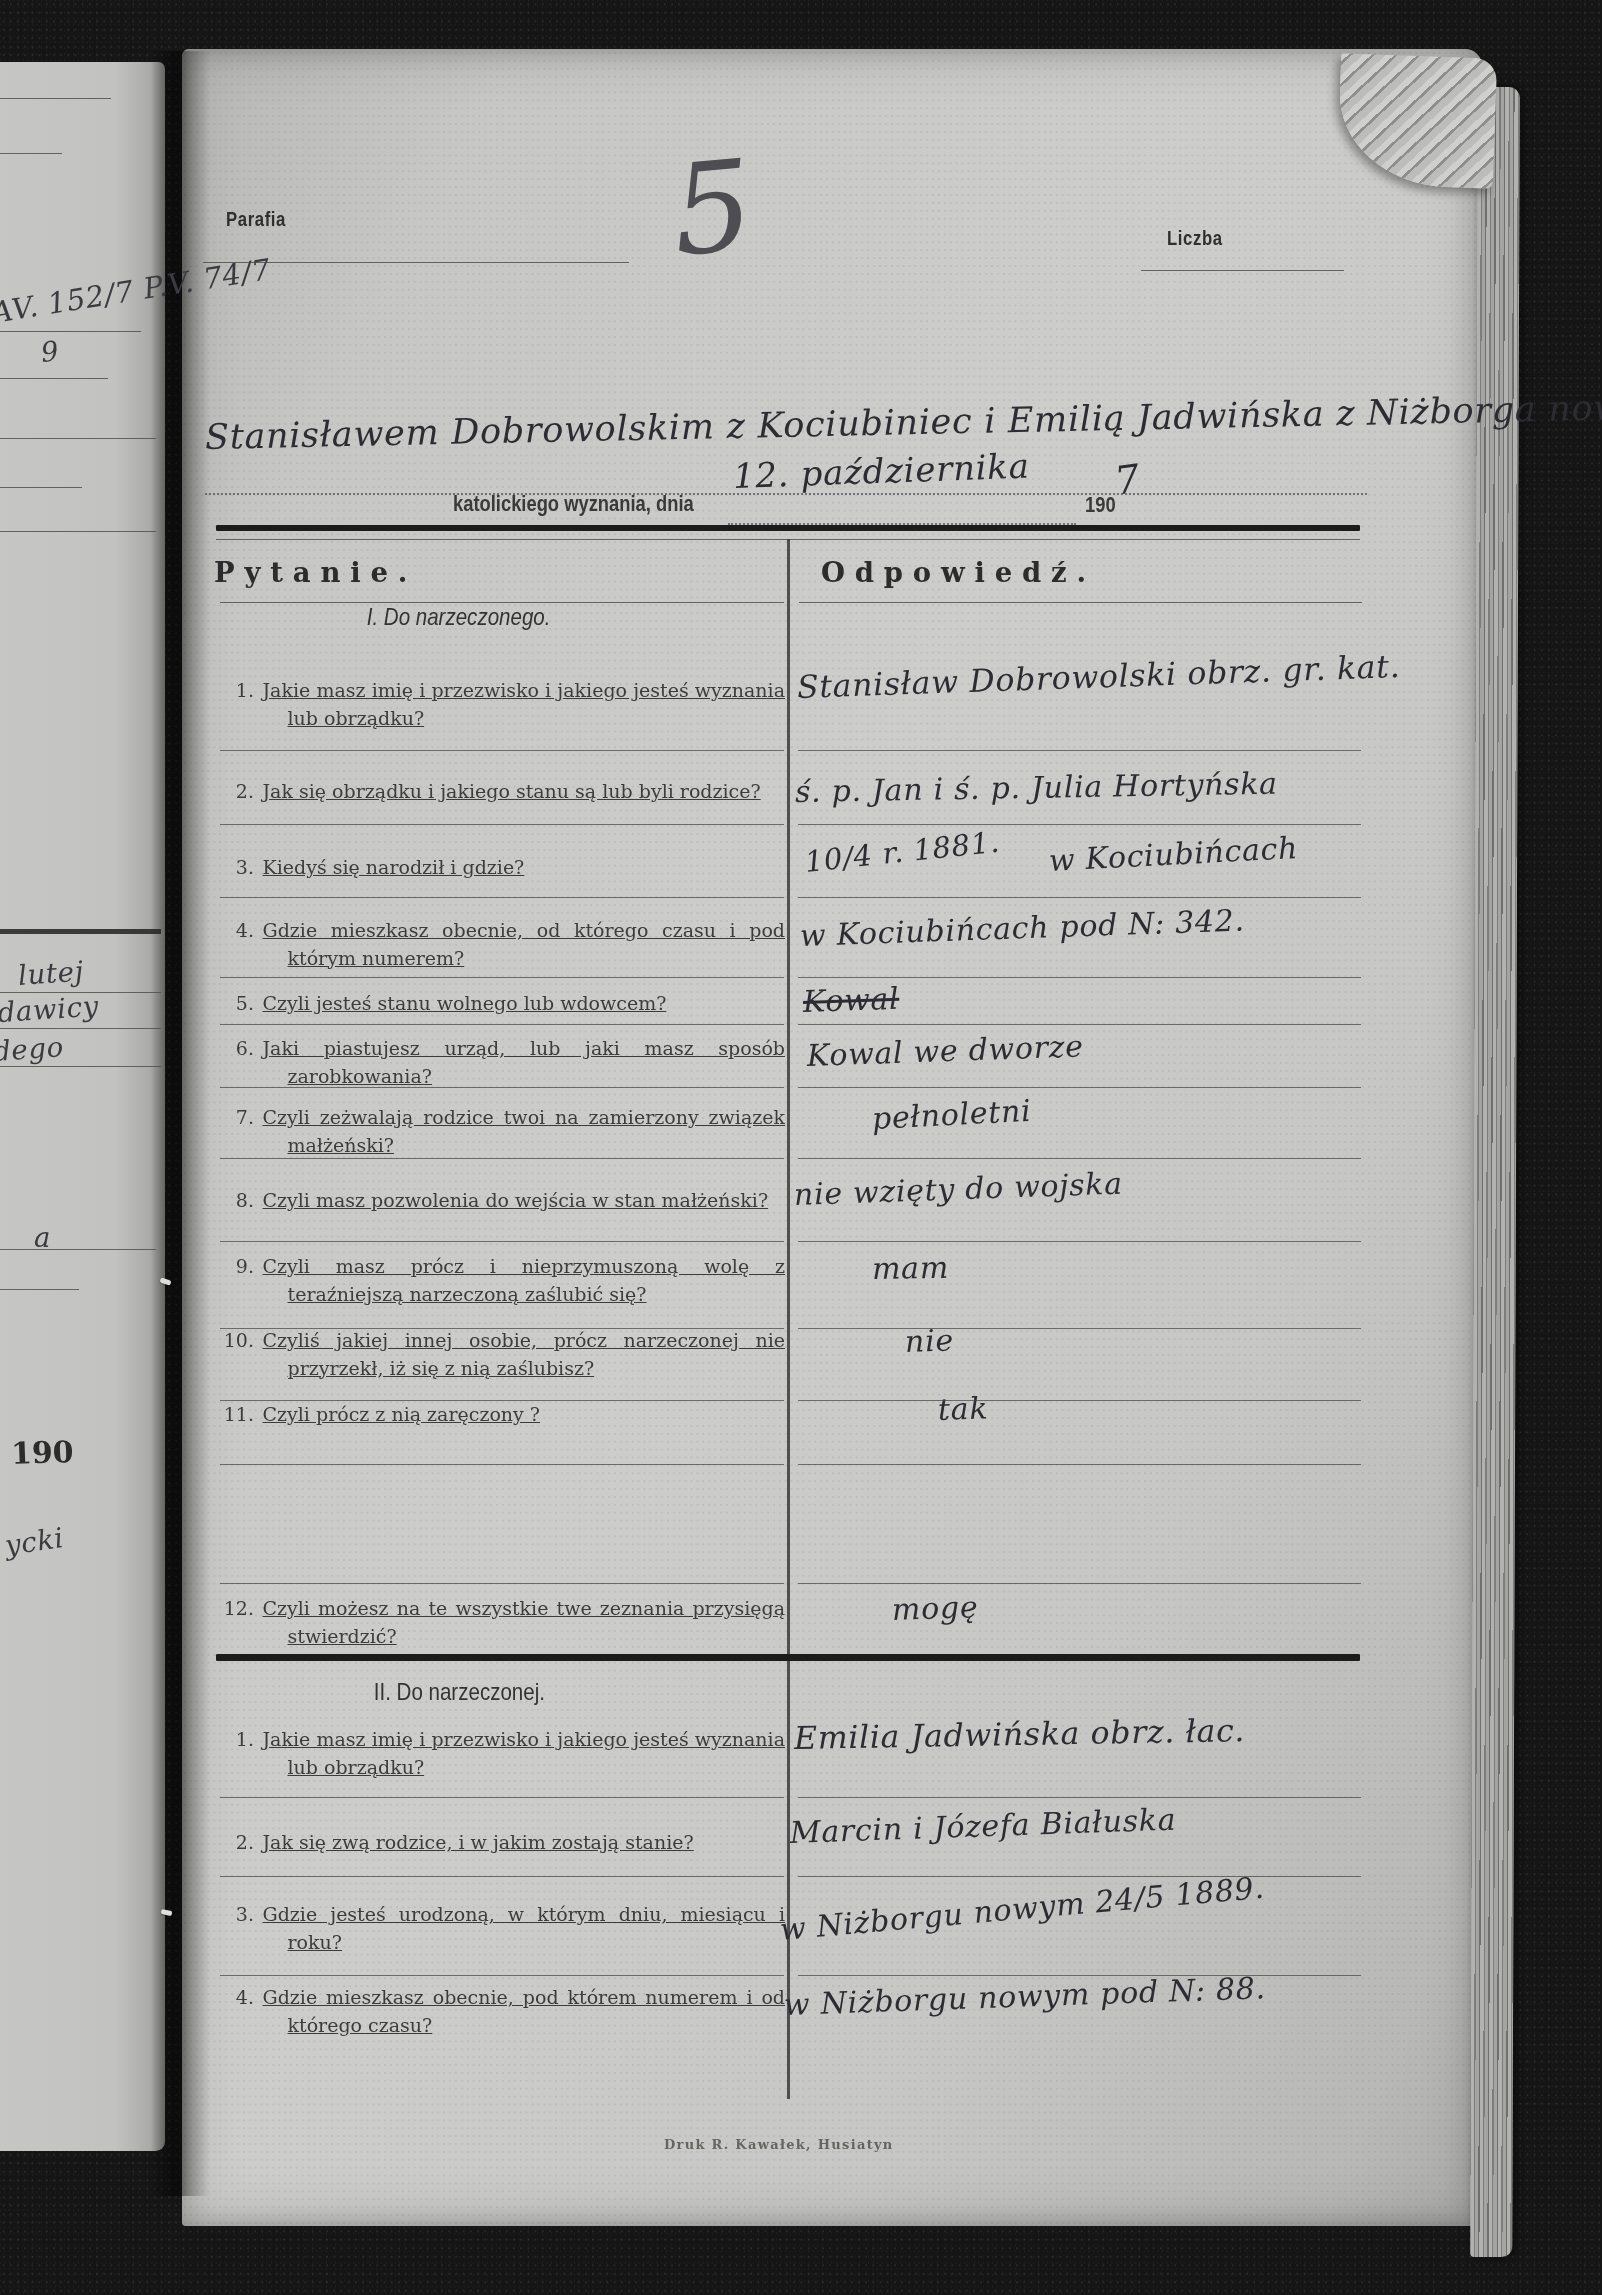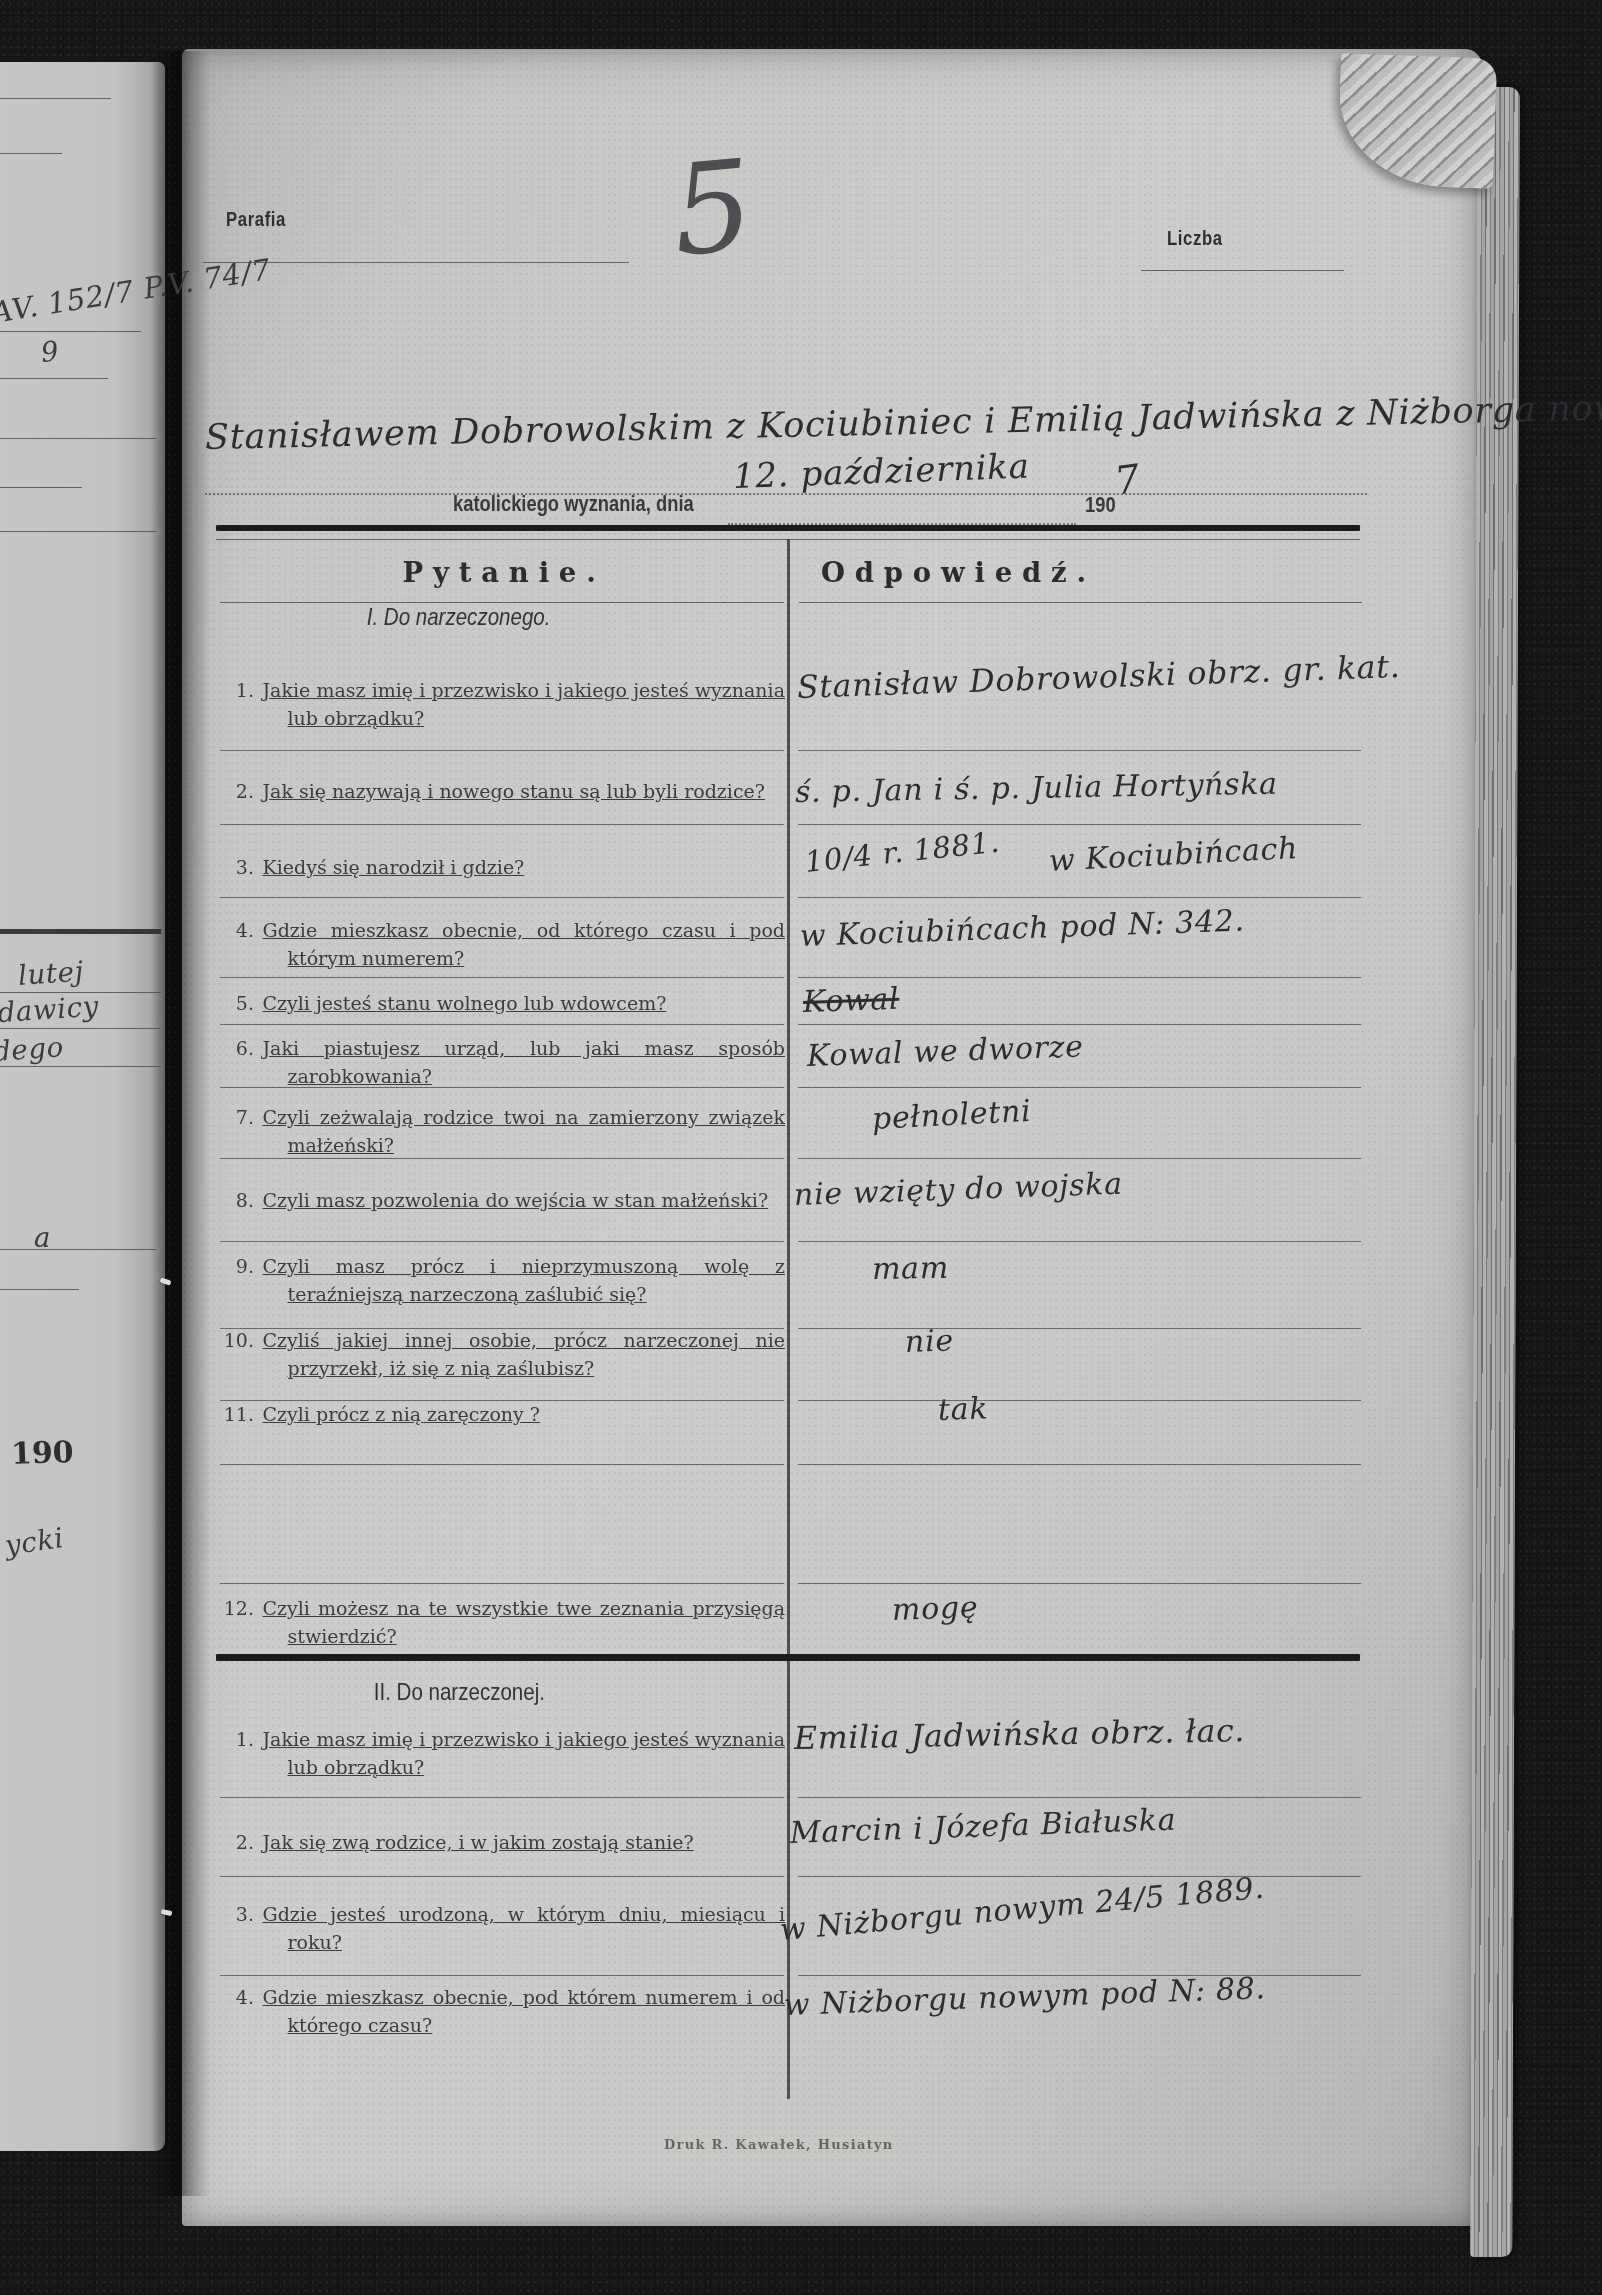--- a/index.html
+++ b/index.html
@@ -128,34 +128,34 @@
   <div class="faith sans" style="left:453px;top:491px;"><span class="cond">katolickiego wyznania, dnia</span></div>
   <div class="hw datehw" style="left:733px;top:456px;transform:rotate(-2deg);">12. października</div>
   <div class="dotted" style="left:728px;top:523px;width:348px;"></div>
   <div class="faith sans" style="left:1085px;top:492px;"><span class="cond">190</span></div>
   <div class="hw yearhw" style="left:1115px;top:459px;transform:rotate(-8deg);">7</div>
 
   <div class="rule-thick" style="left:216px;top:525px;width:1144px;"></div>
   <div class="rule" style="left:216px;top:539px;width:1144px;"></div>
   <div class="vdivider"></div>
 
-  <div class="col-head" style="left:220px;width:568px;text-align:center;">Pytanie.</div>
+  <div class="col-head" style="left:214px;width:568px;text-align:left;">Pytanie.</div>
   <div class="col-head" style="left:821px;">Odpowiedź.</div>
   <div class="rule" style="left:220px;top:602px;width:564px;"></div>
   <div class="rule" style="left:799px;top:602px;width:563px;"></div>
 
   <div class="sec-head sans" style="top:604px;font-style:italic;"><span class="cond-c">I. Do narzeczonego.</span></div>
 
   <div class="q-row" style="top:677px;">
     <span class="q-num">1.</span>
     <span class="q-text">Jakie masz imię i przezwisko i jakiego jesteś wyznania lub obrządku?</span>
   </div>
   <div class="q-row" style="top:778px;">
     <span class="q-num">2.</span>
-    <span class="q-text">Jak się nazywają i nowego stanu są lub byli rodzice?</span>
+    <span class="q-text">Jak się obrządku i jakiego stanu są lub byli rodzice?</span>
   </div>
   <div class="q-row" style="top:854px;">
     <span class="q-num">3.</span>
     <span class="q-text">Kiedyś się narodził i gdzie?</span>
   </div>
   <div class="q-row" style="top:917px;">
     <span class="q-num">4.</span>
     <span class="q-text">Gdzie mieszkasz obecnie, od którego czasu i pod którym numerem?</span>
   </div>
   <div class="q-row" style="top:990px;">

